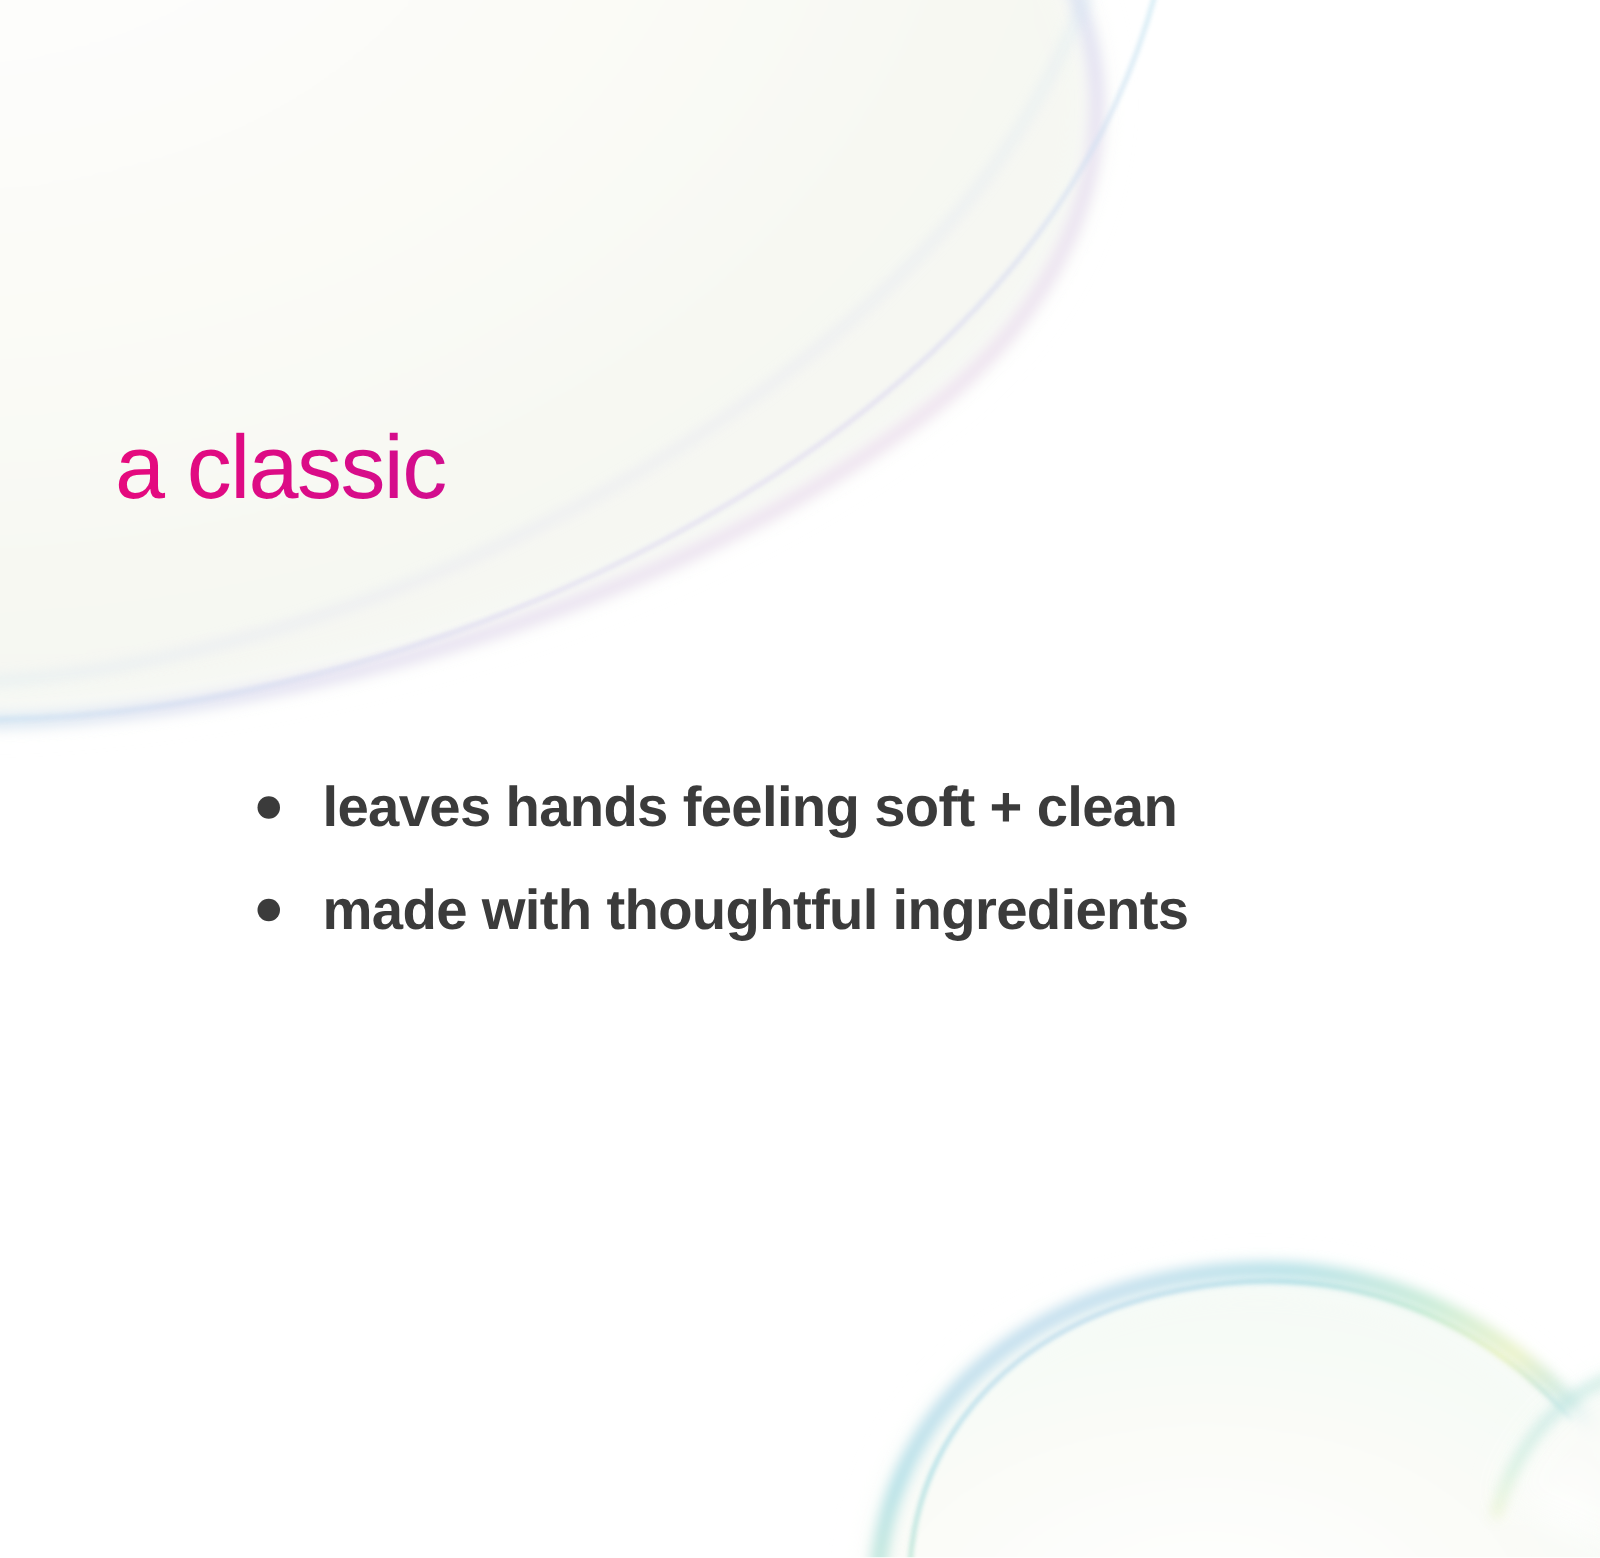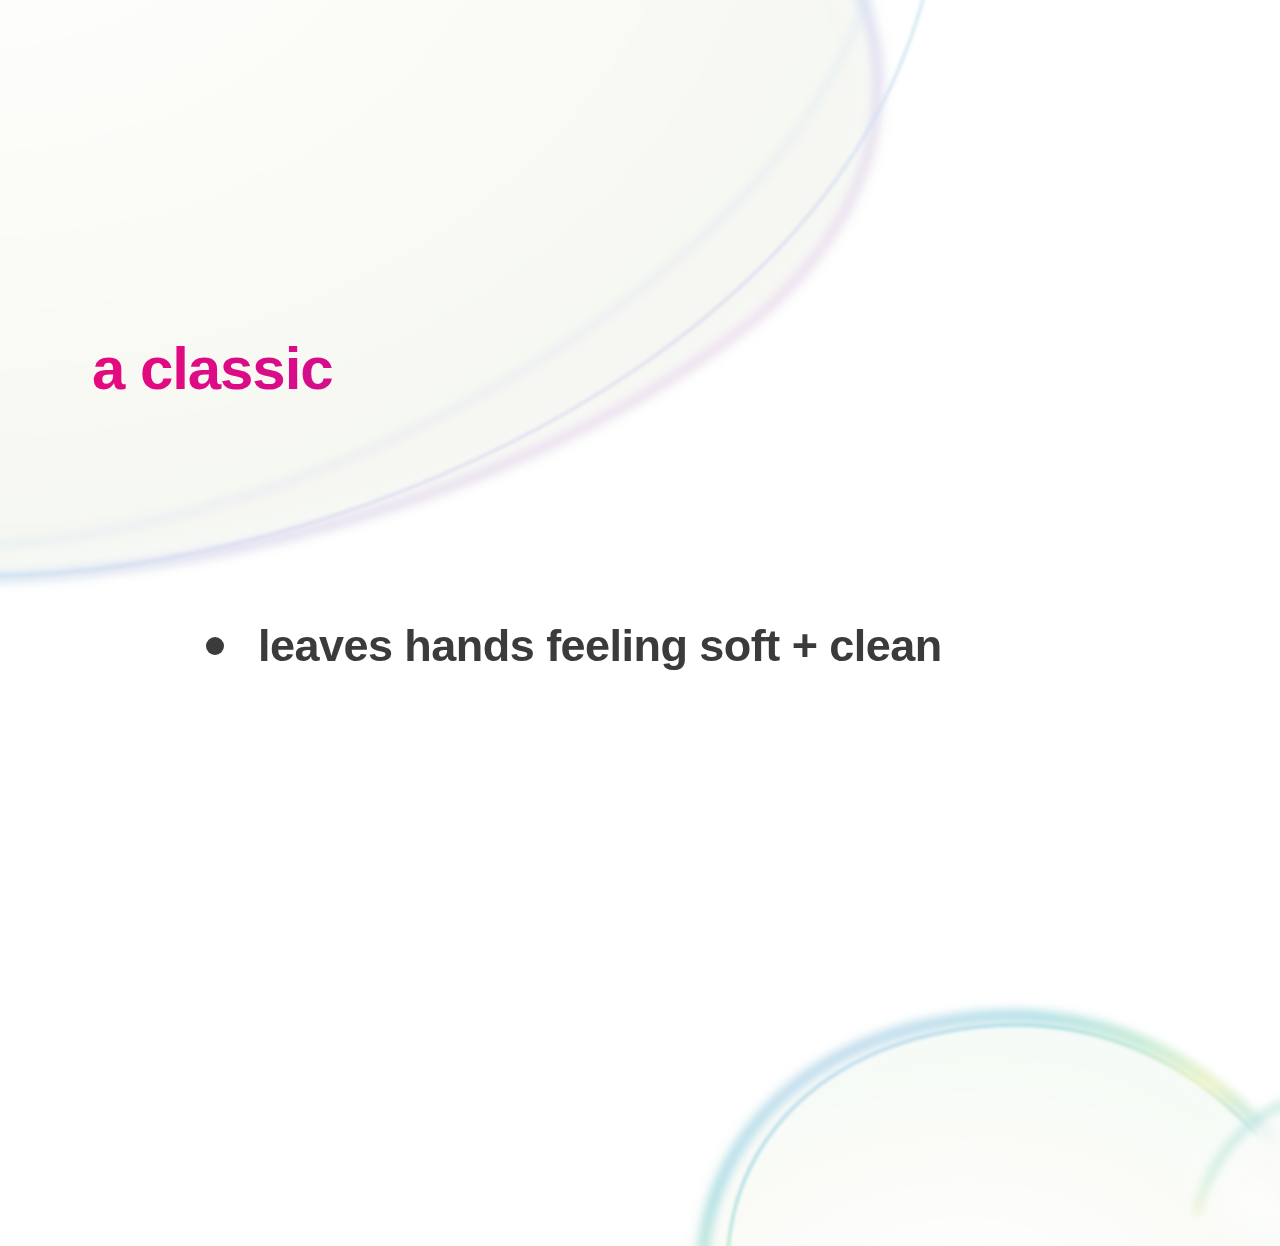--- a/index.html
+++ b/index.html
@@ -30,22 +30,22 @@
 
   
   .headline {
     position: absolute;
     left: 92px;
     top: 338px;
     width: 1100px;
     z-index: 5;
   }
   .headline-line {
-    font-size: 60px;
-    font-weight: 700;
+    font-size: 72px;
+    font-weight: 400;
     line-height: 1.02;
     letter-spacing: -0.018em;
     white-space: nowrap;
     background-clip: text;
     -webkit-background-clip: text;
     color: transparent;
     -webkit-text-fill-color: transparent;
   }
   .headline-line-1 {
     background-image: linear-gradient(97deg, #e6097d 0%, #d40d8c 22%, #b318b4 58%, #8b1fd0 100%);
@@ -198,15 +198,19 @@
 
   <div class="headline">
     <div class="headline-line headline-line-1">a classic</div>
   </div>
 
   <ul class="bullets">
     <li class="bullet-item">
       <span class="bullet-dot"></span>
       <span class="bullet-text">leaves hands feeling soft + clean</span>
     </li>
+    <li class="bullet-item">
+      <span class="bullet-dot"></span>
+      <span class="bullet-text">made with thoughtful ingredients</span>
+    </li>
   </ul>
 
 </div>
 
 </body></html>

